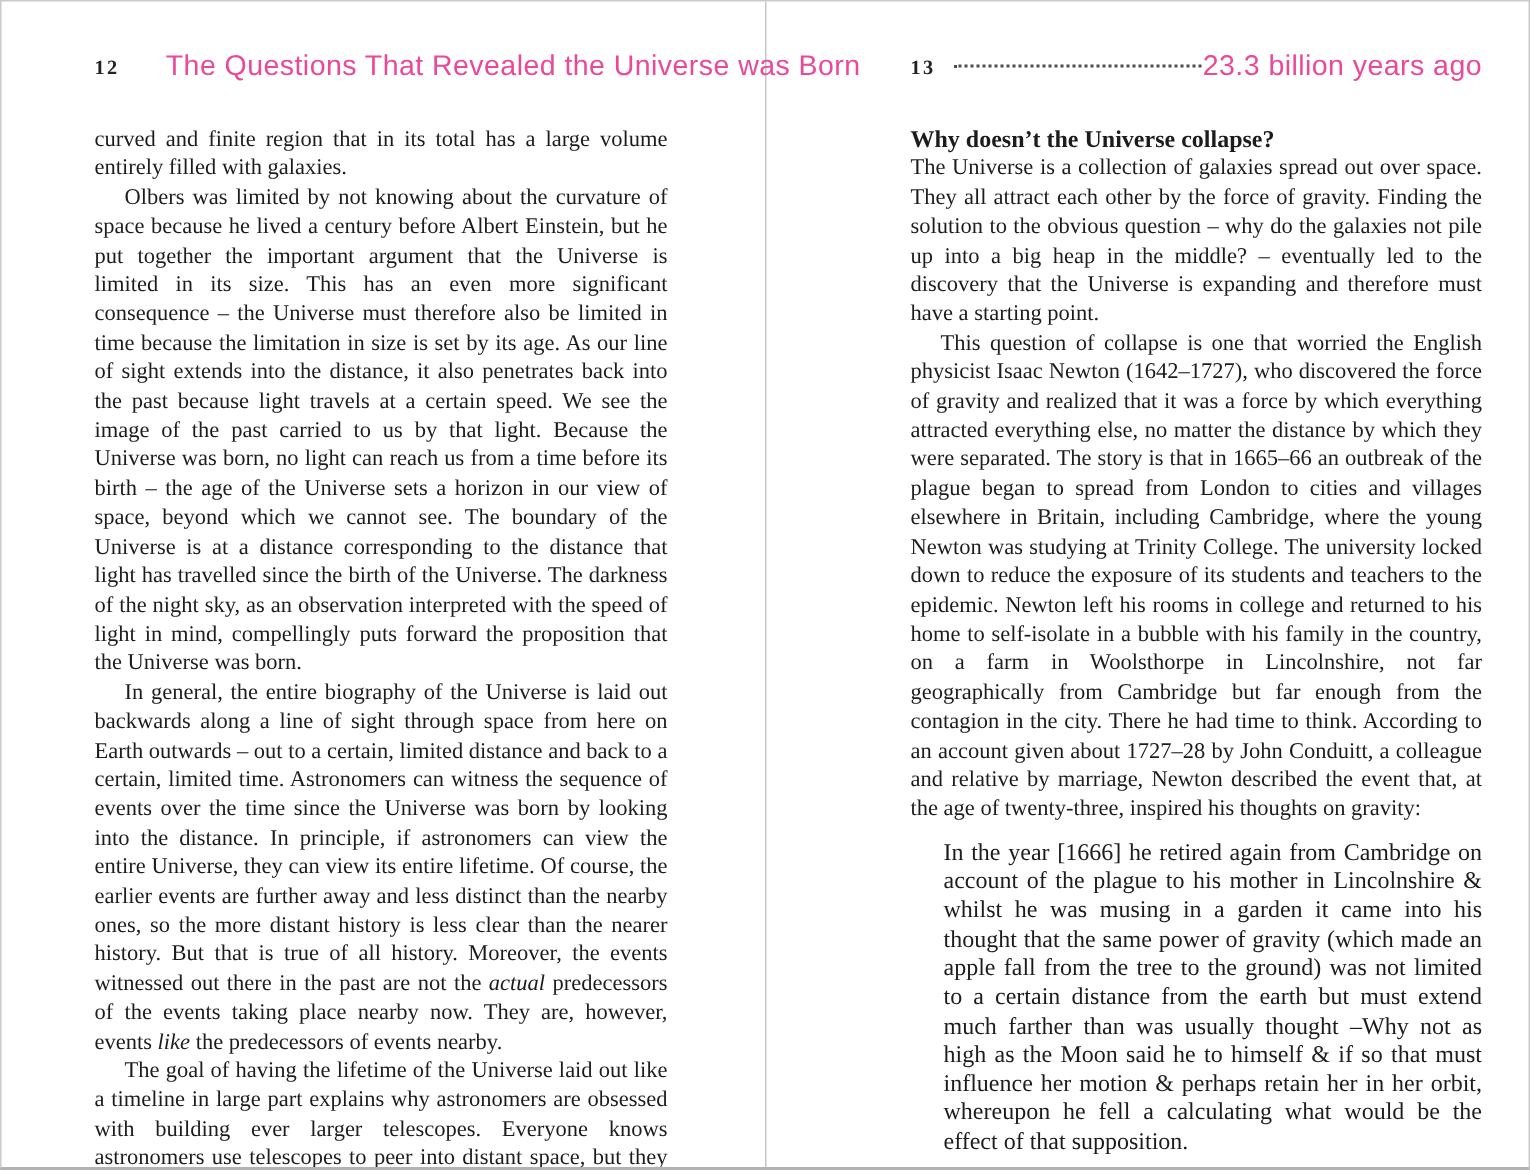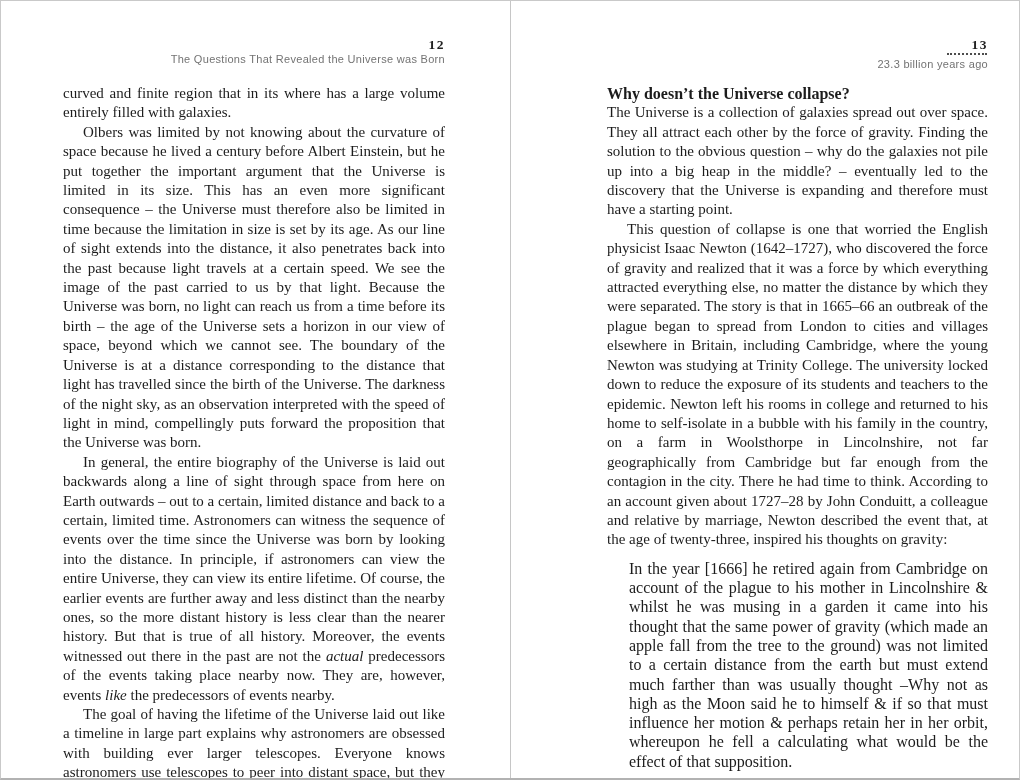--- a/index.html
+++ b/index.html
@@ -22,37 +22,36 @@
     width: 1px;
     height: 100%;
     background: #c6c6c6;
   }
   .page { position: absolute; top: 36px; }
   .page-left  { left: 62px;  width: 382px; }
   .page-right { left: 606px; width: 381px; }
 
   .running-header {
     display: flex;
-    align-items: flex-end;
+    align-items: center;
     height: 16px;
     white-space: nowrap;
-    flex-direction: column;
   }
   .pagenum {
     font-family: "Liberation Serif", serif;
     font-weight: bold;
     font-size: 13.5px;
     letter-spacing: 1.5px;
     color: #222;
   }
   .header-title {
     font-family: "Liberation Sans", sans-serif;
-    font-size: 11px;
+    font-size: 19px;
     letter-spacing: 0.3px;
-    color: #737373;
+    color: #ec4899;
   }
   .page-left .header-title { margin-left: 31px; }
   .leader {
     flex: 1 1 auto;
     border-bottom: 2px dotted #4d4d4d;
     margin: 0 1px 3px 12px;
     min-width: 40px;
   }
 
   .page-body {
@@ -84,21 +83,21 @@
 <div class="spread">
 
   <div class="gutter"></div>
 
   <div class="page page-left">
     <div class="running-header">
       <span class="pagenum">12</span>
       <span class="header-title">The Questions That Revealed the Universe was Born</span>
     </div>
     <div class="page-body">
-        <p class="para"><span>curved and finite region that in its where has a large volume entirely filled with galaxies.</span></p>
+        <p class="para"><span>curved and finite region that in its total has a large volume entirely filled with galaxies.</span></p>
         <p class="para indent"><span>Olbers was limited by not knowing about the curvature of space because he lived a century before Albert Einstein, but he put together the important argument that the Universe is limited in its size. This has an even more significant consequence – the Universe must therefore also be limited in time because the limitation in size is set by its age. As our line of sight extends into the distance, it also penetrates back into the past because light travels at a certain speed. We see the image of the past carried to us by that light. Because the Universe was born, no light can reach us from a time before its birth – the age of the Universe sets a horizon in our view of space, beyond which we cannot see. The boundary of the Universe is at a distance corresponding to the distance that light has travelled since the birth of the Universe. The darkness of the night sky, as an observation interpreted with the speed of light in mind, compellingly puts forward the proposition that the Universe was born.</span></p>
         <p class="para indent"><span>In general, the entire biography of the Universe is laid out backwards along a line of sight through space from here on Earth outwards – out to a certain, limited distance and back to a certain, limited time. Astronomers can witness the sequence of events over the time since the Universe was born by looking into the distance. In principle, if astronomers can view the entire Universe, they can view its entire lifetime. Of course, the earlier events are further away and less distinct than the nearby ones, so the more distant history is less clear than the nearer history. But that is true of all history. Moreover, the events witnessed out there in the past are not the </span><em>actual</em><span> predecessors of the events taking place nearby now. They are, however, events </span><em>like</em><span> the predecessors of events nearby.</span></p>
         <p class="para indent"><span>The goal of having the lifetime of the Universe laid out like a timeline in large part explains why astronomers are obsessed with building ever larger telescopes. Everyone knows astronomers use telescopes to peer into distant space, but they also use them as machines to look back in time. The bigger the telescope, the further it can see, not only into space but also into time past (pl. II).</span></p>
       </div>
   </div>
 
   <div class="page page-right">
     <div class="running-header">
       <span class="pagenum">13</span>
       <span class="leader"></span>

